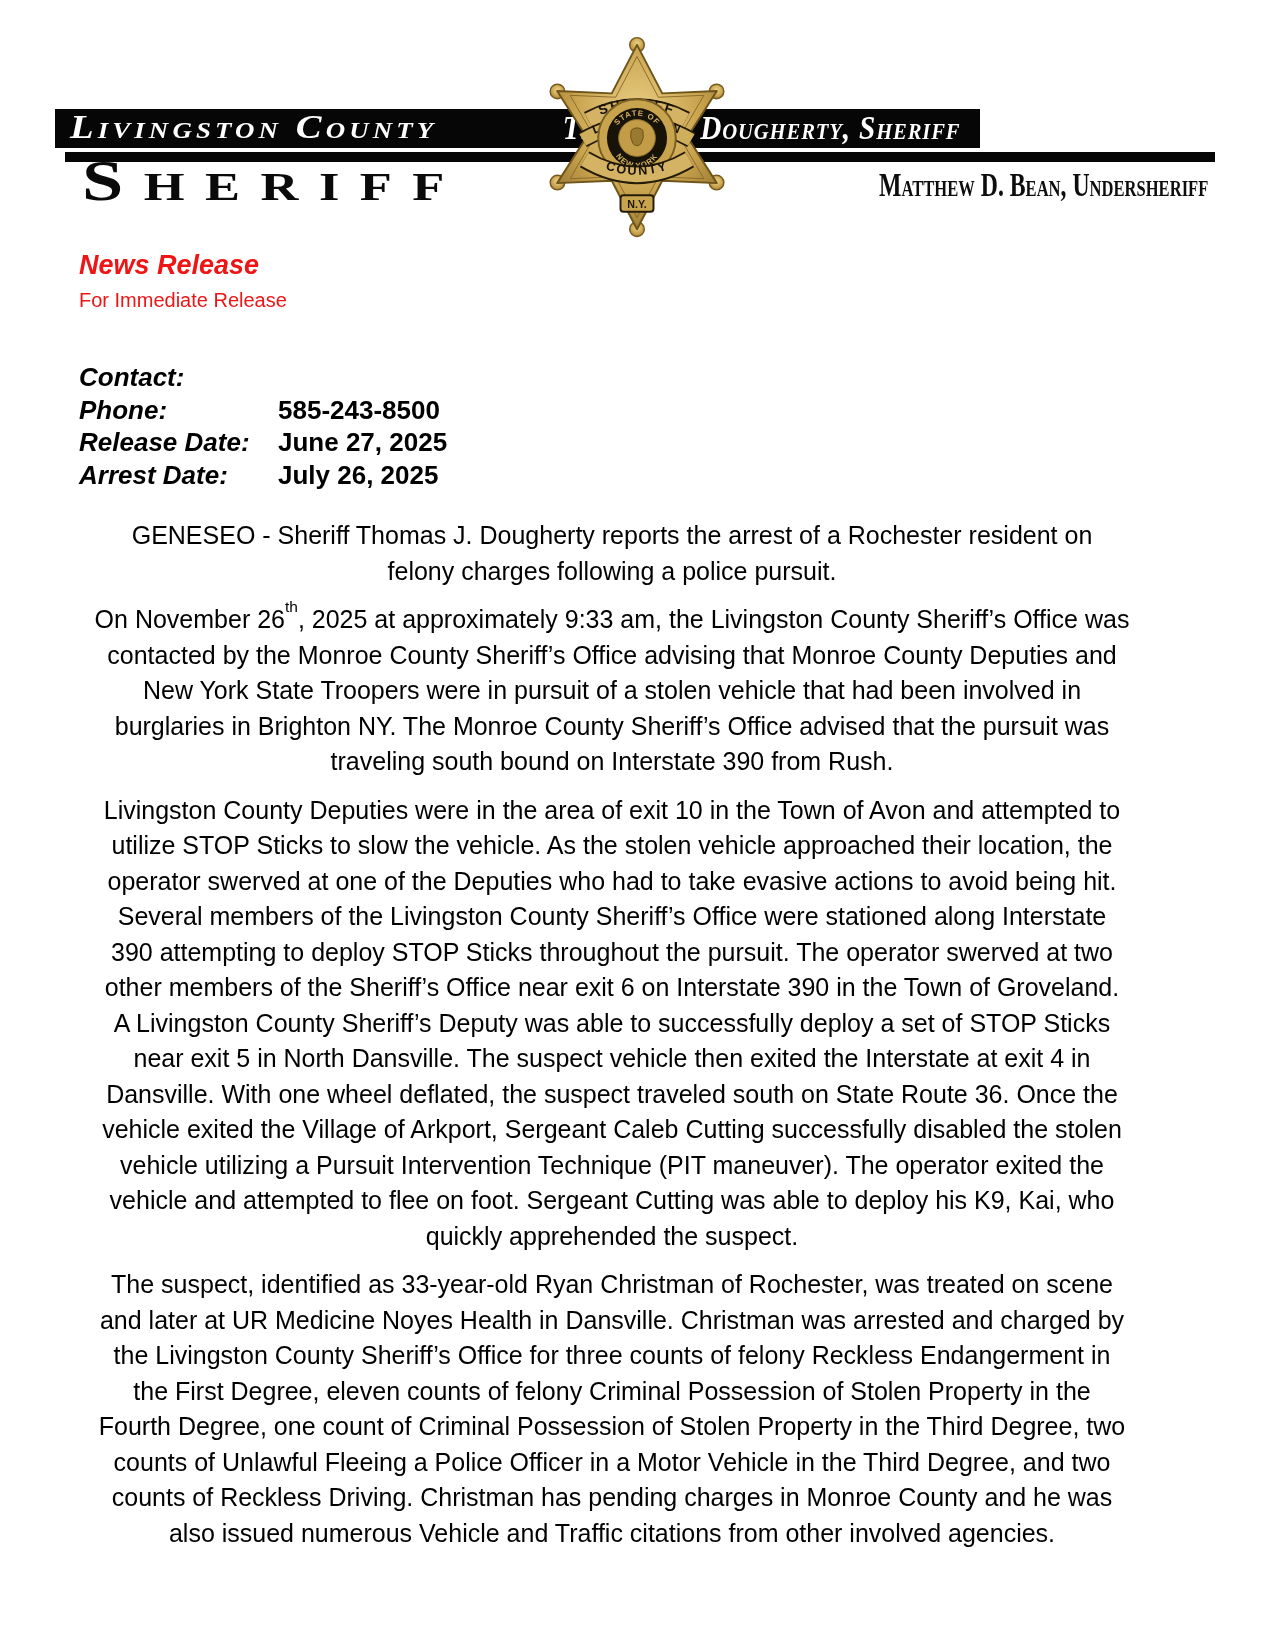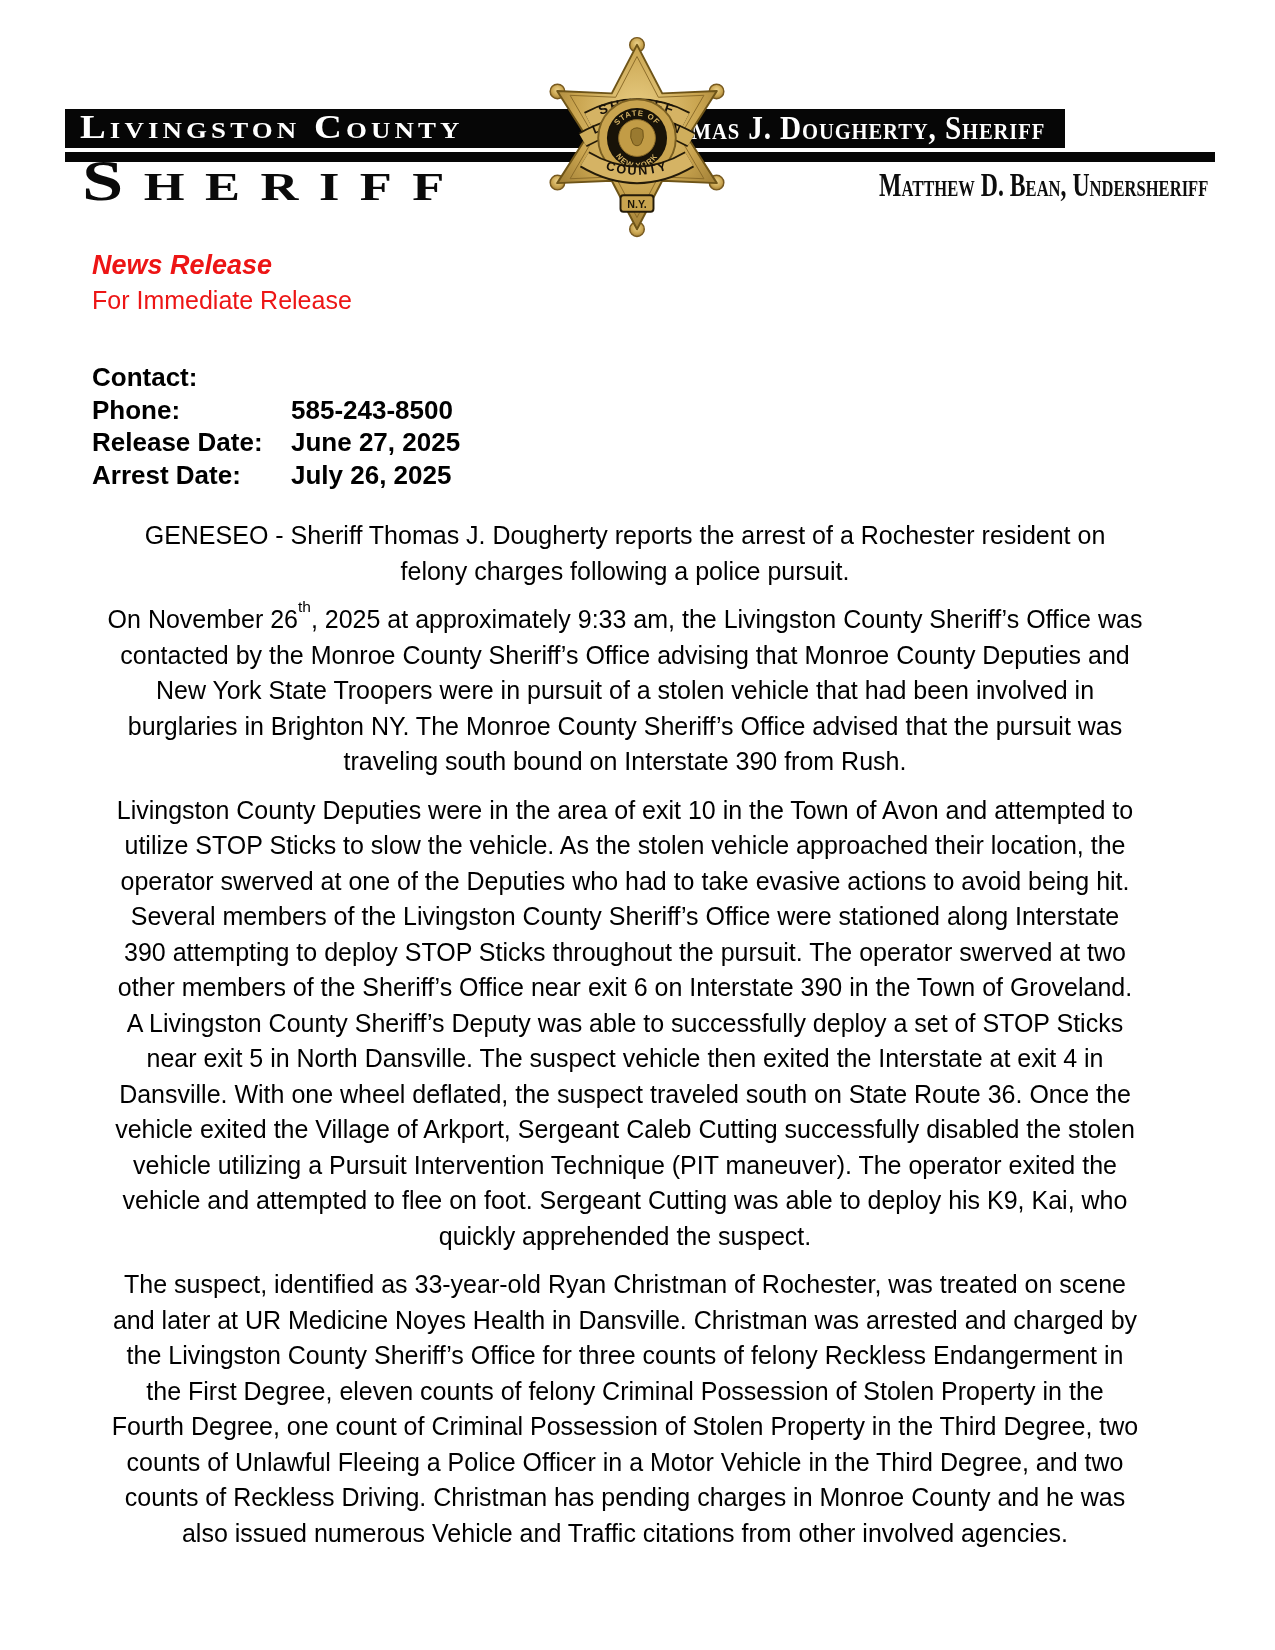--- a/index.html
+++ b/index.html
@@ -7,22 +7,22 @@
     --banner:#060606;
     --badge-gold:#c9a44f;
   }
   html,body{margin:0;padding:0;background:#ffffff;}
   .page{
     position:relative;width:1275px;height:1650px;background:#fff;
     font-family:"Liberation Sans",sans-serif;color:#000;overflow:hidden;
   }
   
   .banner-main{
-    position:absolute;left:65px;top:109px;width:1000px;height:39px;
-    background:var(--banner);z-index:1;
+    position:absolute;left:55px;top:109px;width:925px;height:39px;
+    background:var(--banner);z-index:1;font-style:italic;
   }
   .agency-county{
     position:absolute;left:15px;top:50%;
     font-family:"Liberation Serif",serif;font-variant:small-caps;font-weight:bold;
     font-size:33px;letter-spacing:3.5px;color:#fff;line-height:1;white-space:nowrap;
     transform:translateY(-54%) scaleX(1.17);transform-origin:left center;
   }
   .sheriff-name{
     position:absolute;right:20px;top:50%;
     font-family:"Liberation Serif",serif;font-variant:small-caps;font-weight:bold;
@@ -40,28 +40,28 @@
     transform:scaleX(1.28);transform-origin:left center;
   }
   .undersheriff{
     position:absolute;right:67px;top:168px;
     font-family:"Liberation Serif",serif;font-variant:small-caps;font-weight:bold;
     font-size:33px;line-height:1.05;color:#0d0d0d;white-space:nowrap;
     transform:scaleX(0.72);transform-origin:right center;
   }
   .badge{position:absolute;left:540px;top:35px;width:194px;height:206px;z-index:2;}
   
-  .content{position:absolute;left:92px;top:248px;width:1066px;}
+  .content{position:absolute;left:79px;top:248px;width:1066px;}
   .release-title{
     font-size:27px;font-weight:bold;font-style:italic;color:var(--accent);line-height:35px;
   }
-  .release-sub{font-size:25px;color:var(--accent);line-height:35px;}
+  .release-sub{font-size:20px;color:var(--accent);line-height:35px;}
   .contact-block{margin-top:43px;font-weight:bold;font-size:26px;}
   .crow{display:flex;line-height:32.5px;}
-  .clabel{width:199px;flex:none;}
+  .clabel{width:199px;flex:none;font-style:italic;}
   .content p{
     margin:13px 0 0 0;font-size:25px;line-height:35.5px;white-space:pre-line;text-align:center;
   }
   .content p.first-para{margin-top:27px;}
   sup{font-size:0.62em;line-height:0;position:relative;top:-0.42em;}
   .badge text{font-family:"Liberation Sans",sans-serif;font-weight:bold;}
 </style>
 </head>
 <body>
 

